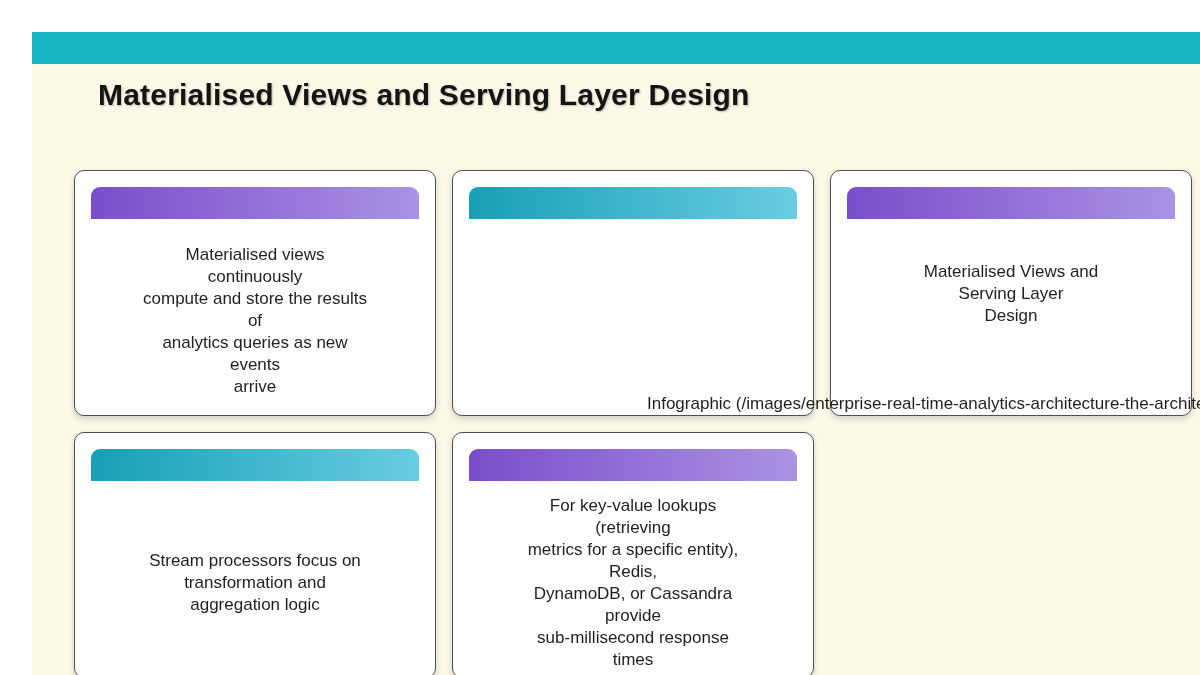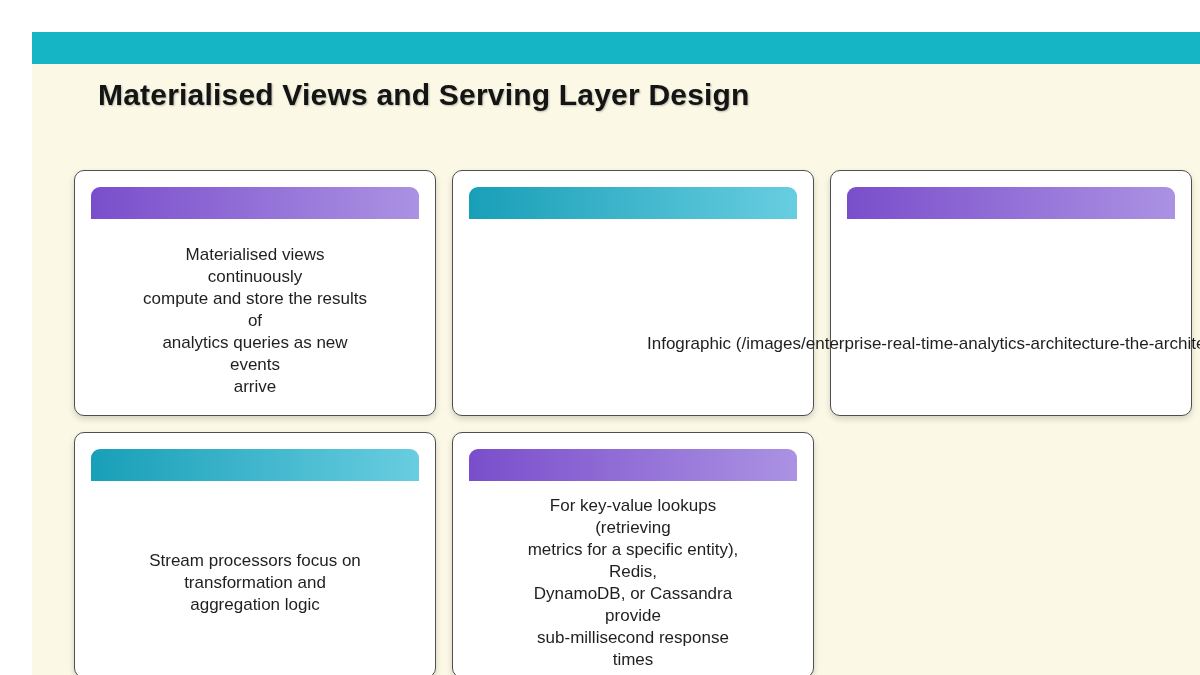--- a/index.html
+++ b/index.html
@@ -70,20 +70,22 @@
     </div>
 
     <div class="card">
       <div class="card-accent teal"></div>
     </div>
 
     <div class="card">
       <div class="card-accent purple"></div>
       <div class="card-body">
         <div class="card-text">
+          <div>Materialised Views and Serving Layer
+Design</div>
           <div class="path-line">
             <span>Infographic (/images/enterprise-real-time-analytics-architecture-the-architect</span>
           </div>
         </div>
       </div>
     </div>
 
 
     <div class="card">
       <div class="card-accent teal"></div>

